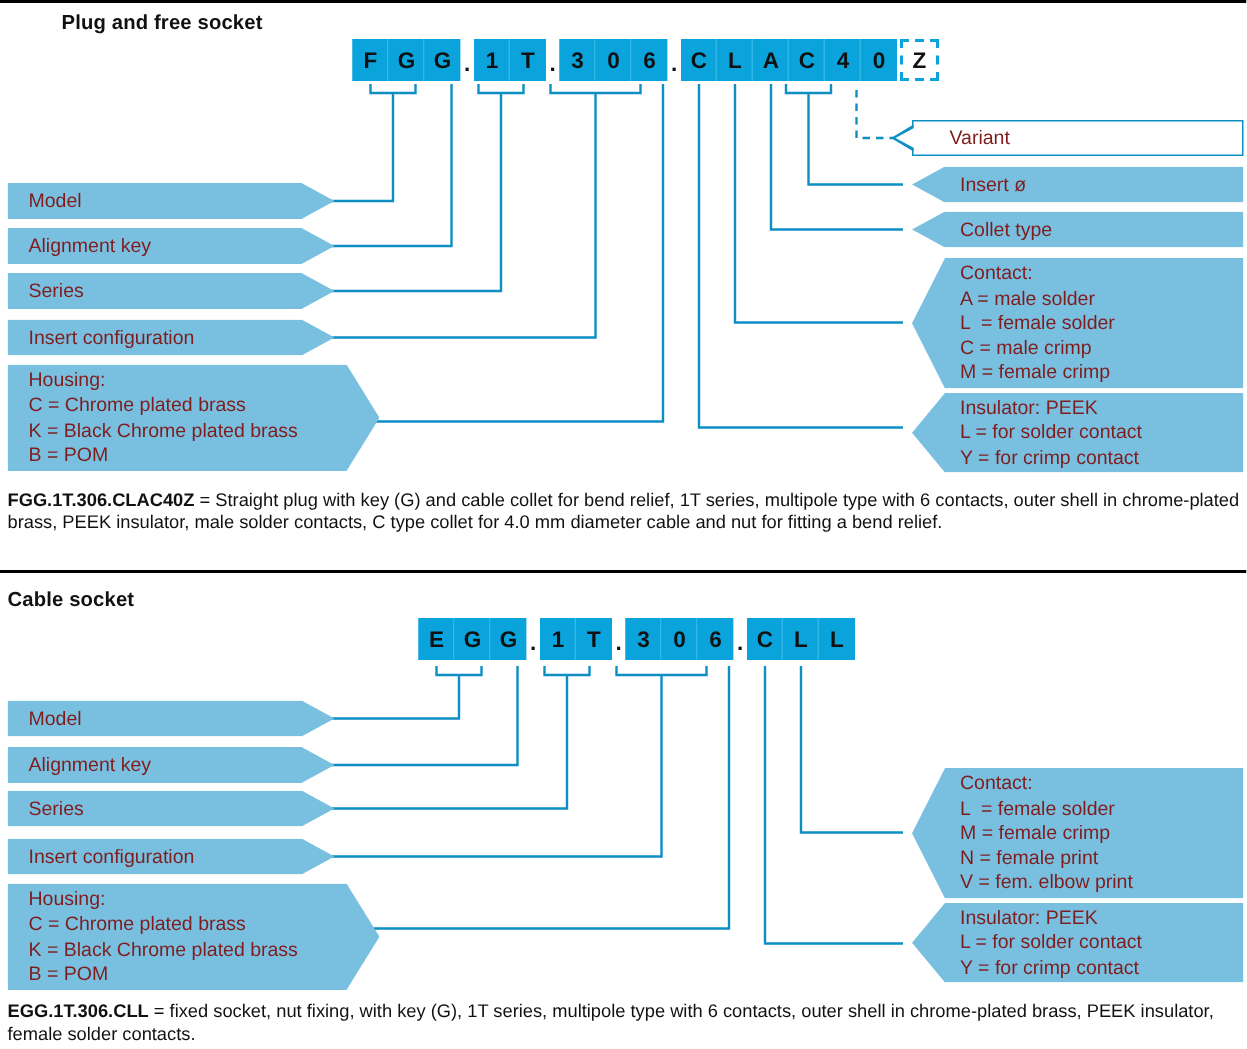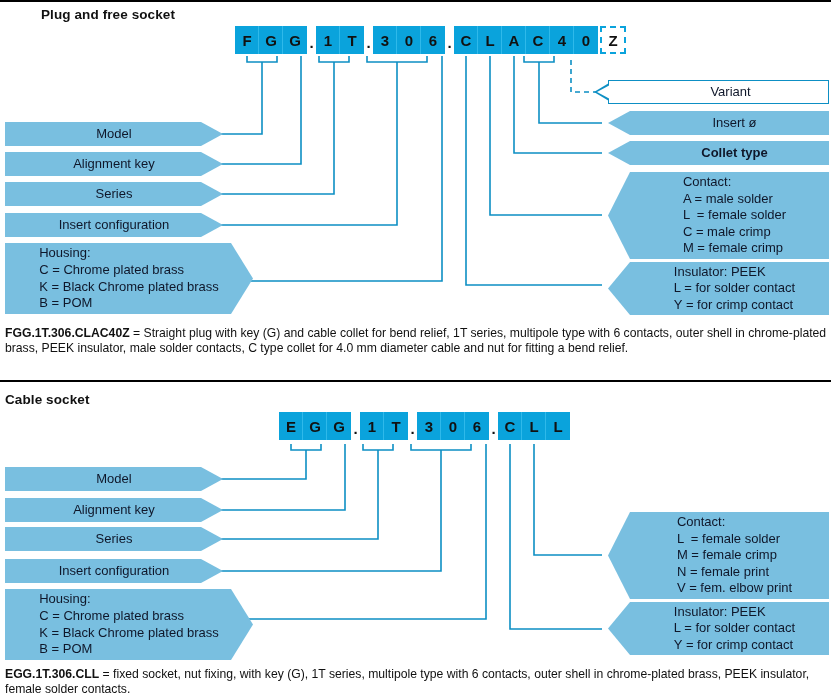--- a/index.html
+++ b/index.html
@@ -39,28 +39,28 @@
     border:2px dashed #0aa3dc;
     box-sizing:border-box;
     box-shadow:none;
     width:26px;
     margin-left:2px;
   }
   
   .callout{
     position:absolute;
     background:#79bfe0;
-    font-size:13px;line-height:16.6px;color:#0f172a;
+    font-size:13px;line-height:16.6px;color:#7f1d1d;
     box-sizing:border-box;
-    display:flex;align-items:center;justify-content:center;
+    display:flex;align-items:center;
   }
   .callout .ctext{display:block;white-space:pre;}
   .callout.left{
     left:5px;
-    padding-left:0;
+    padding-left:14px;
     clip-path:polygon(0 0, calc(100% - 22px) 0, 100% 50%, calc(100% - 22px) 100%, 0 100%);
   }
   .callout.right{
     padding-left:32px;
     clip-path:polygon(22px 0, 100% 0, 100% 100%, 22px 100%, 0 50%);
   }
   .callout.outline{
     background:transparent;
     border:1.6px solid #0d8fc4;
     clip-path:none;
@@ -179,21 +179,21 @@
 K = Black Chrome plated brass
 B = POM</span>
 </div>
 
 <div class="callout right outline" style="left:608px;top:80px;width:221px;height:24px;">
   <span class="ctext">Variant</span>
 </div>
 <div class="callout right" style="left:608px;top:111px;width:221px;height:24px;">
   <span class="ctext">Insert ø</span>
 </div>
-<div class="callout right" style="left:608px;top:141px;width:221px;height:24px;font-weight:bold;">
+<div class="callout right" style="left:608px;top:141px;width:221px;height:24px;">
   <span class="ctext">Collet type</span>
 </div>
 <div class="callout right" style="left:608px;top:172px;width:221px;height:87px;">
   <span class="ctext">Contact:
 A = male solder
 L  = female solder
 C = male crimp
 M = female crimp</span>
 </div>
 <div class="callout right" style="left:608px;top:262px;width:221px;height:53px;">

